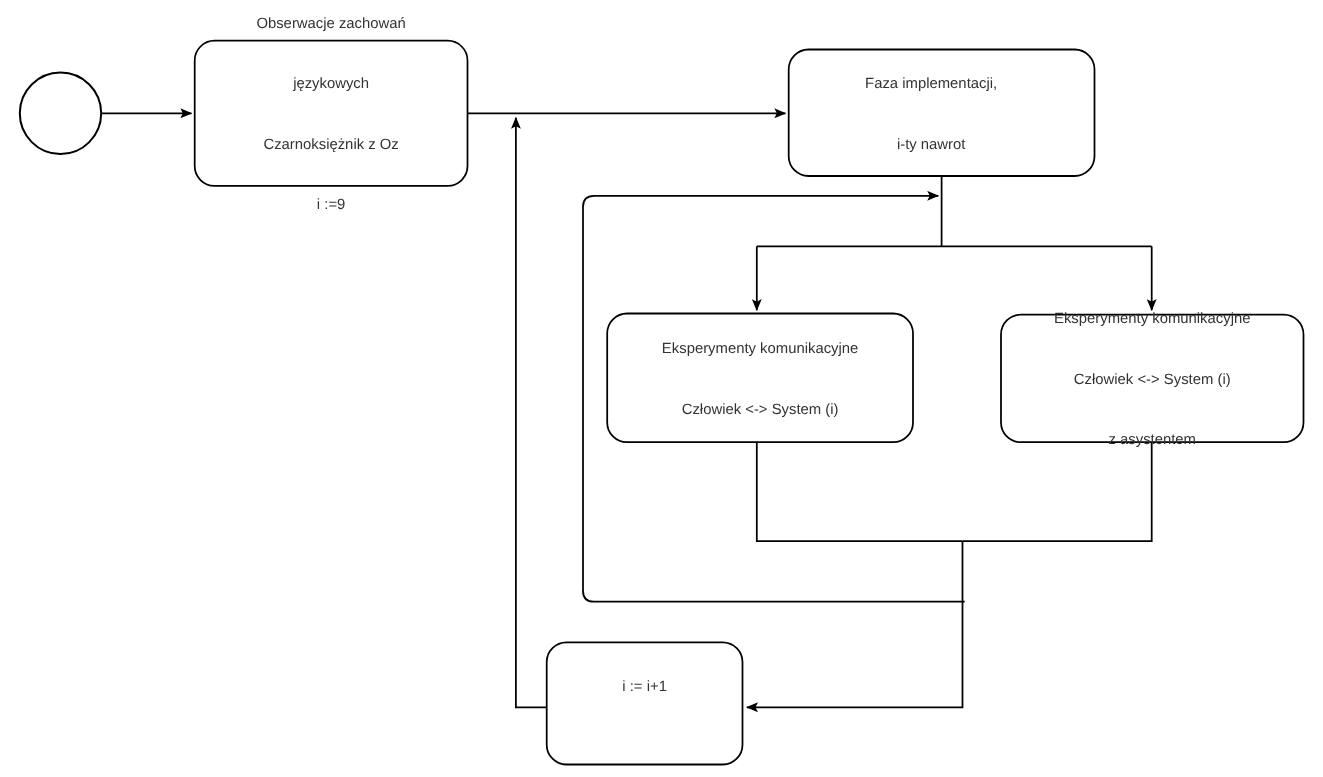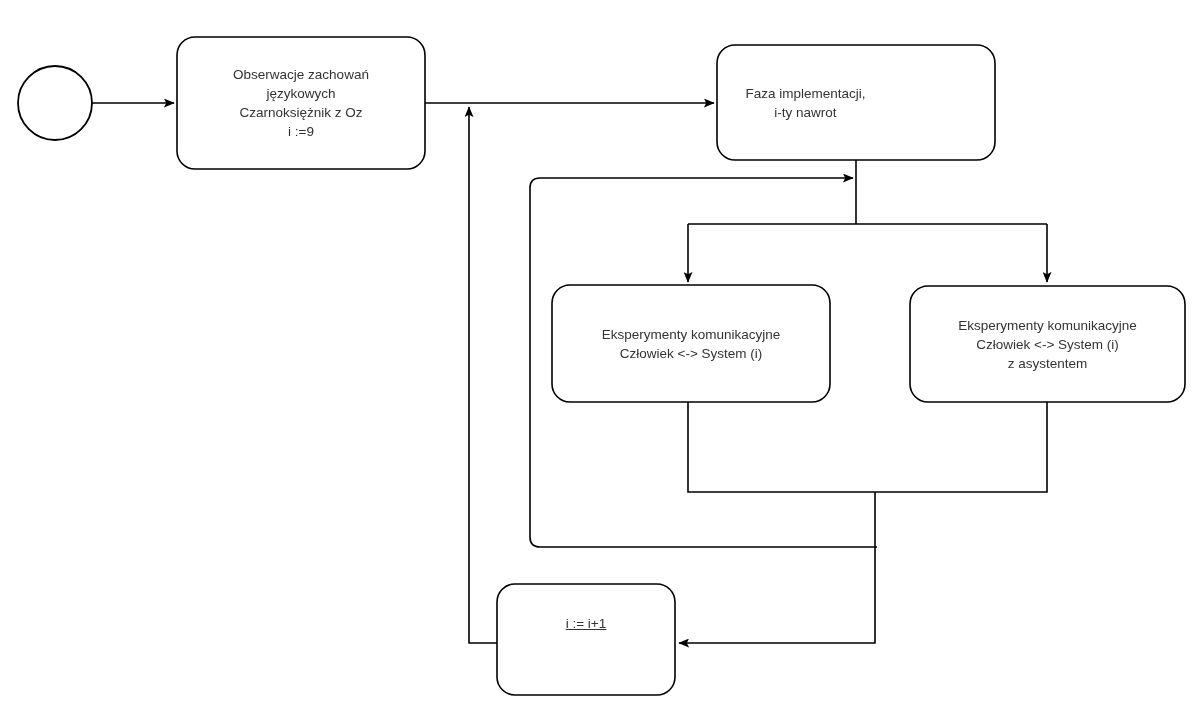--- a/index.html
+++ b/index.html
@@ -47,20 +47,21 @@
     flex-direction: column;
     align-items: center;
     justify-content: center;
     text-align: center;
     color: #333333;
     font-family: "Liberation Sans", sans-serif;
     font-size: 13.5px;
     line-height: 19px;
     white-space: pre;
     pointer-events: none;
+    gap: 36px;
   }
   .node-label span {
     display: block;
   }
 </style>
 </head>
 <body>
 
 <div id="canvas">
 
@@ -103,33 +104,33 @@
     <rect class="node-rect" x="497" y="584" width="178" height="111" rx="18" ry="18"></rect>
   </svg>
 
   <div class="node-label" style="left:177px; top:37px; width:248px; height:132px;">
     <span>Obserwacje zachowań</span>
     <span>językowych</span>
     <span>Czarnoksiężnik z Oz</span>
     <span>i :=9</span>
   </div>
 
-  <div class="node-label" style="left:675px; top:45px; width:261px; height:115px;">
+  <div class="node-label" style="left:716px; top:45px; width:261px; height:115px;">
     <span>Faza implementacji,</span>
     <span>i-ty nawrot</span>
   </div>
 
   <div class="node-label" style="left:552px; top:285px; width:278px; height:117px;">
     <span>Eksperymenty komunikacyjne</span>
     <span>Człowiek &lt;-&gt; System (i)</span>
   </div>
 
   <div class="node-label" style="left:910px; top:286px; width:275px; height:116px;">
     <span>Eksperymenty komunikacyjne</span>
     <span>Człowiek &lt;-&gt; System (i)</span>
     <span>z asystentem</span>
   </div>
 
-  <div class="node-label" style="left:497px; top:584px; width:178px; height:78px;text-decoration:underline;">
+  <div class="node-label" style="left:497px; top:584px; width:178px; height:78px;">
     <span>i := i+1</span>
   </div>
 
 </div>
 
 </body></html>

